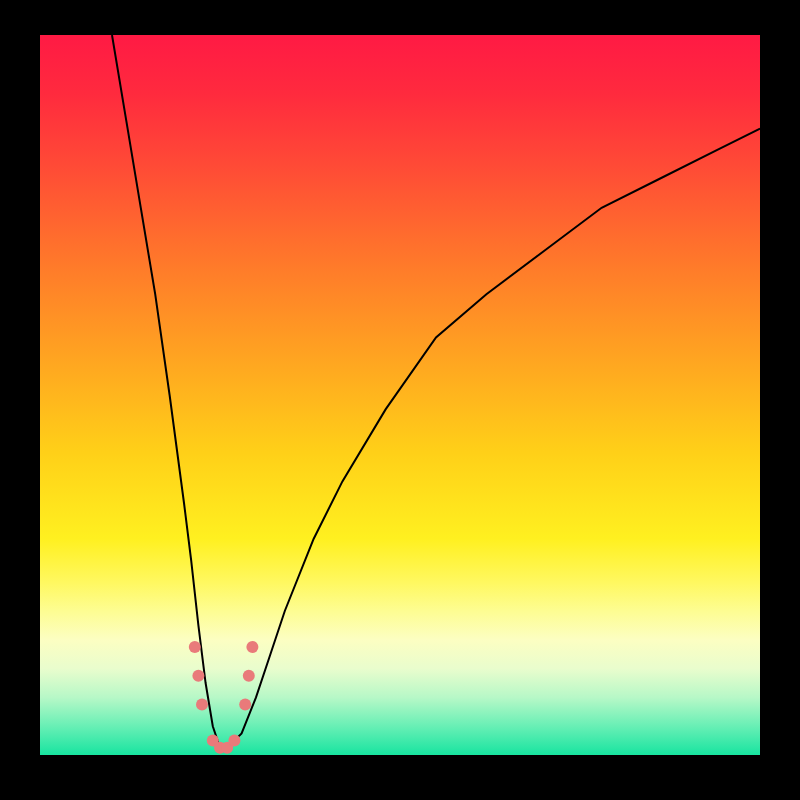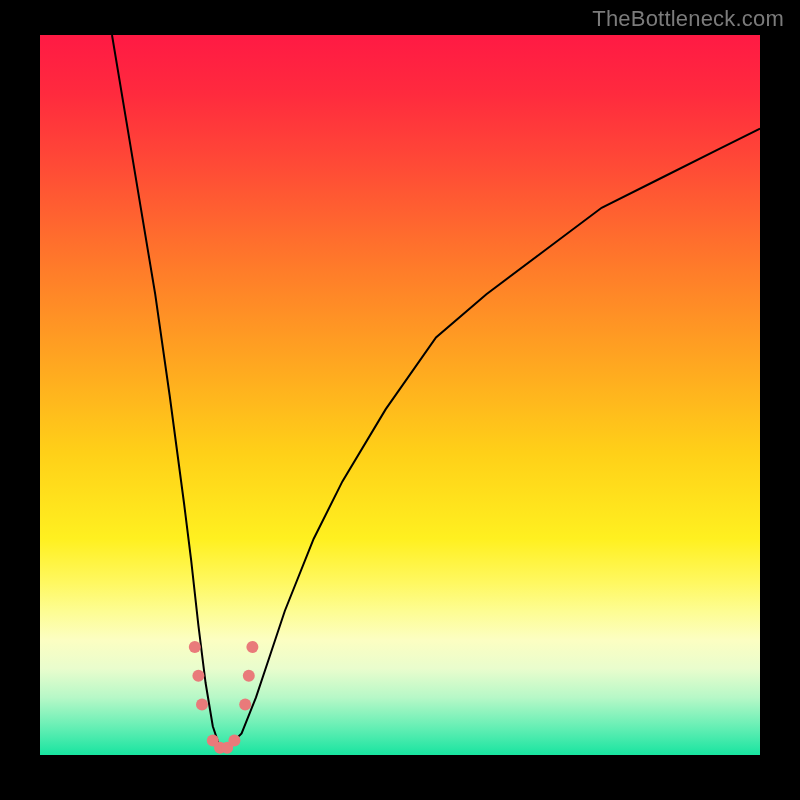--- a/index.html
+++ b/index.html
@@ -63,21 +63,20 @@
     left: 0;
     top: 0;
     width: 720px;
     height: 720px;
   }
 </style>
 </head>
 <body>
 
 <div class="outer">
-  <div class="watermark">TheBottleneck.com</div>
   <div class="plot-area">
     <div class="gradient-fill"></div>
     <svg class="overlay" viewBox="0 0 720 720" preserveAspectRatio="none">
       <path id="curve-path" fill="none" stroke="#000000" stroke-width="2" d="M72.0 0.0 L86.4 86.4 L100.8 172.8 L115.2 259.2 L129.6 360.0 L144.0 468.0 L151.2 525.6 L158.4 590.4 L165.6 648.0 L172.8 691.2 L180.0 712.8 L187.2 712.8 L194.4 705.6 L201.6 698.4 L216.0 662.4 L230.4 619.2 L244.8 576.0 L273.6 504.0 L302.4 446.4 L345.6 374.4 L396.0 302.4 L446.4 259.2 L504.0 216.0 L561.6 172.8 L619.2 144.0 L676.8 115.2 L720.0 93.6"></path>
       <g id="markers-group">
           <circle cx="154.8" cy="612.0" r="6" fill="#e97a7a"></circle>
           <circle cx="158.4" cy="640.8" r="6" fill="#e97a7a"></circle>
           <circle cx="162.0" cy="669.6" r="6" fill="#e97a7a"></circle>
           <circle cx="172.8" cy="705.6" r="6" fill="#e97a7a"></circle>
           <circle cx="180.0" cy="712.8" r="6" fill="#e97a7a"></circle>

